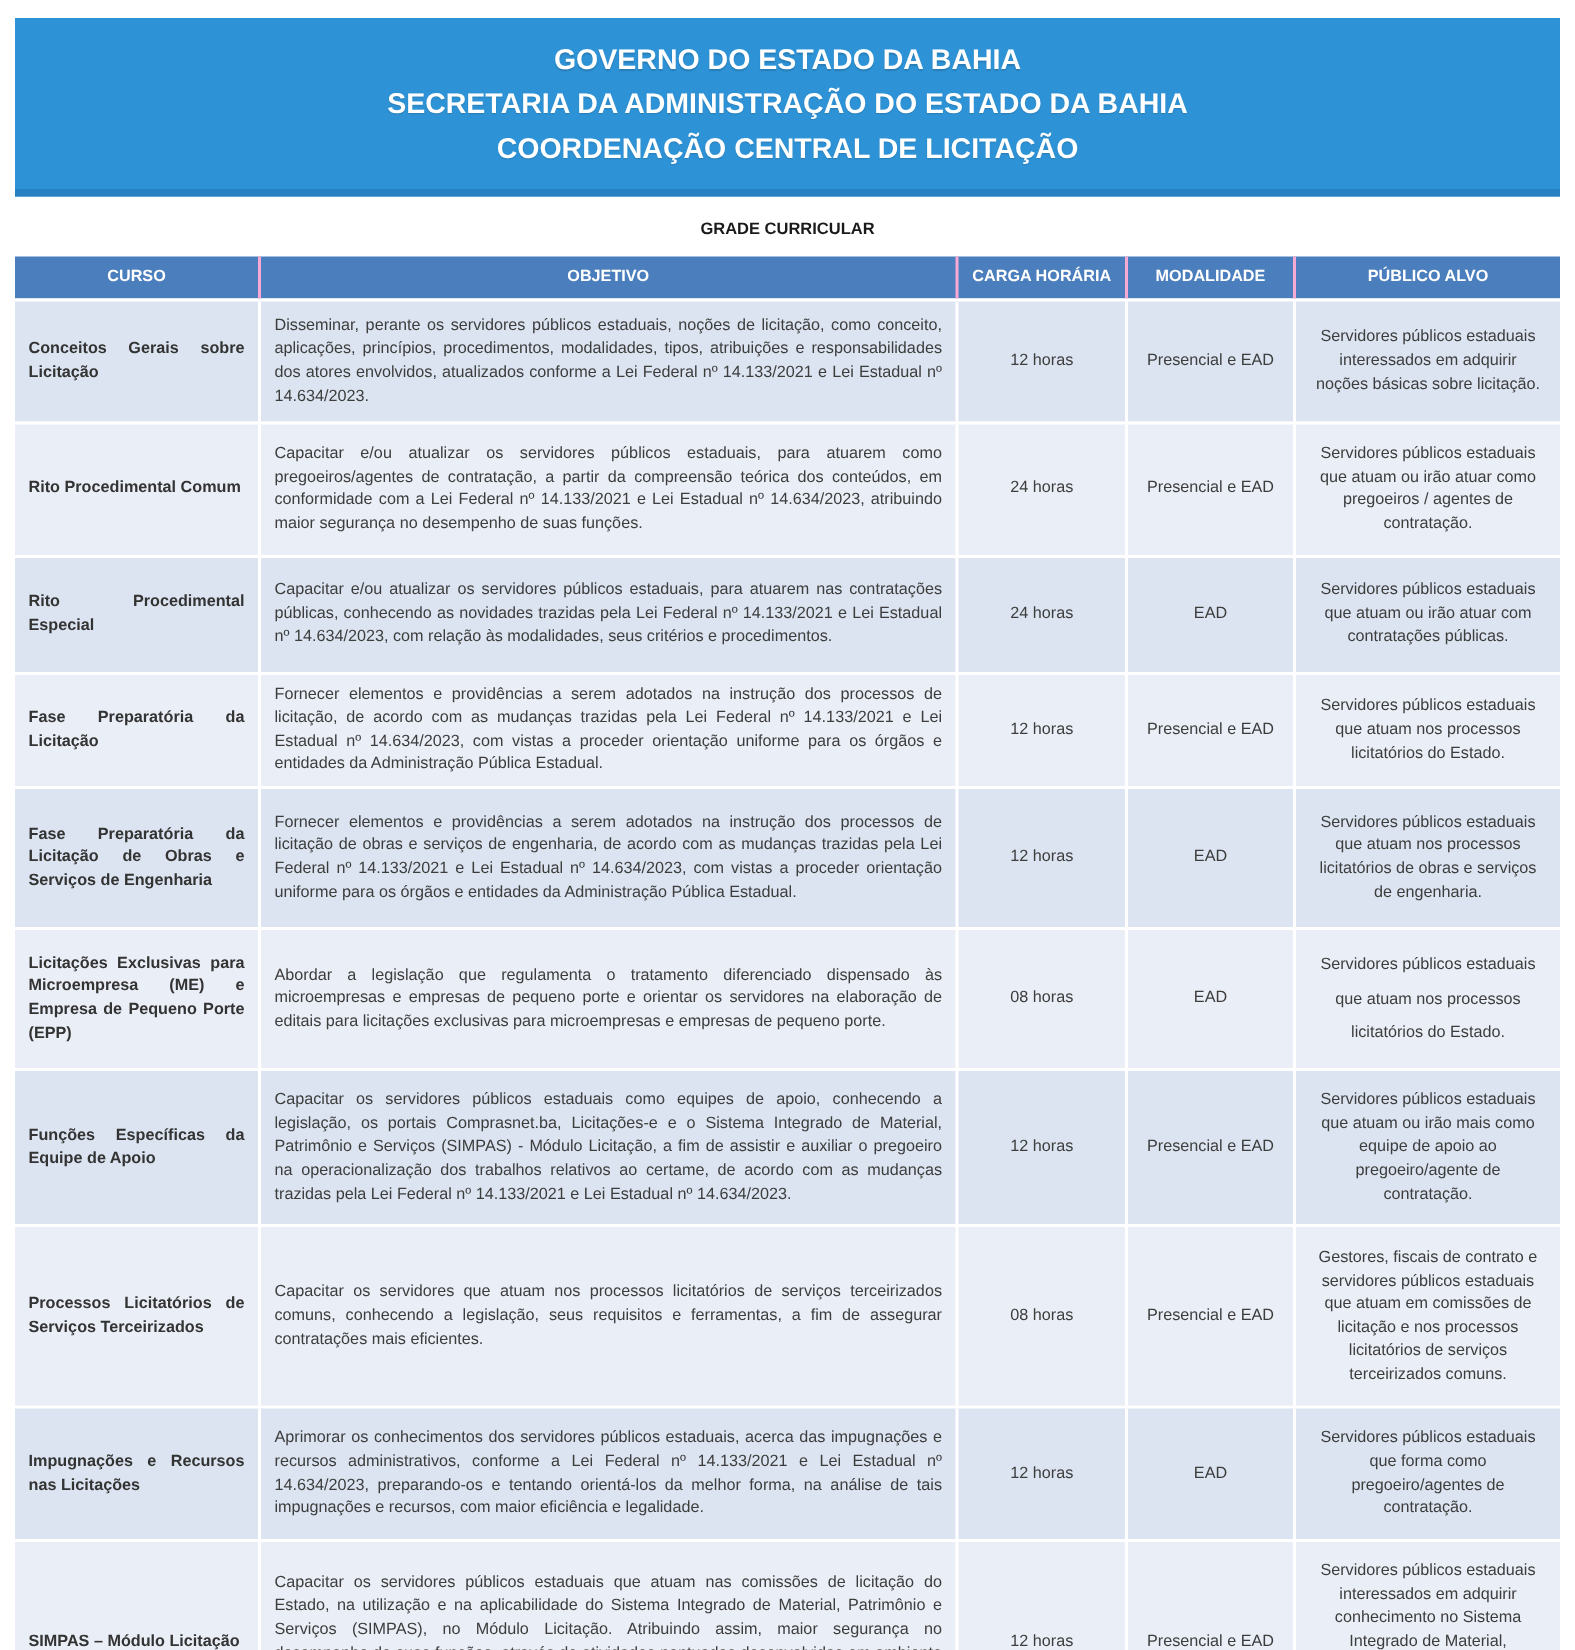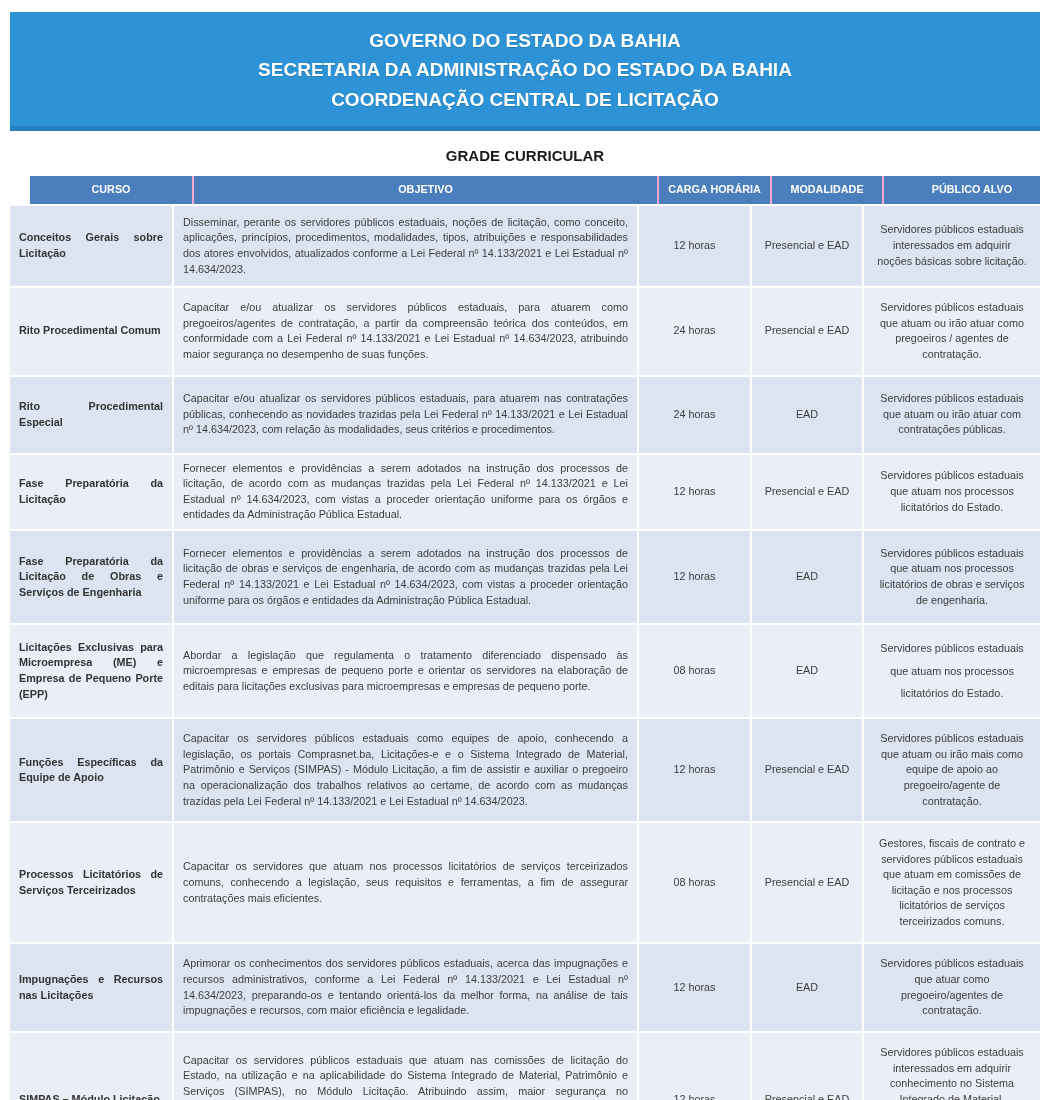--- a/index.html
+++ b/index.html
@@ -22,33 +22,33 @@
     font-weight:bold;
     font-size:19px;
     line-height:1.55;
     text-shadow:0 1px 1px rgba(0,0,0,0.15);
   }
 
   
   .doc-title {
     text-align:center;
     font-weight:bold;
-    font-size:15px;
+    font-size:11px;
     color:#1a1a1a;
     margin:16px 0 12px 0;
   }
 
   
   .grid-table { width:1030px; }
   .t-row {
     display:grid;
     grid-template-columns:162px 465px 113px 112px 178px;
     border-top:2px solid #ffffff;
   }
-  .t-row:first-child { border-top:none;margin-left:20px; }
+  .t-row:first-child { border-top:none; }
 
   .t-head {
     background:#4b7ebd;
     color:#ffffff;
     font-weight:bold;
     font-size:11px;
   }
   .t-head .cell {
     justify-content:center;
     text-align:center;
@@ -175,21 +175,21 @@
       <div class="cell carga-cell">08 horas</div>
       <div class="cell modalidade-cell">Presencial e EAD</div>
       <div class="cell publico-cell">Gestores, fiscais de contrato e servidores públicos estaduais que atuam em comissões de licitação e nos processos licitatórios de serviços terceirizados comuns.</div>
     </div>
 
     <div class="t-row body-row band-a r9">
       <div class="cell curso-cell">Impugnações e Recursos nas Licitações</div>
       <div class="cell objetivo-cell">Aprimorar os conhecimentos dos servidores públicos estaduais, acerca das impugnações e recursos administrativos, conforme a Lei Federal nº 14.133/2021 e Lei Estadual nº 14.634/2023, preparando-os e tentando orientá-los da melhor forma, na análise de tais impugnações e recursos, com maior eficiência e legalidade.</div>
       <div class="cell carga-cell">12 horas</div>
       <div class="cell modalidade-cell">EAD</div>
-      <div class="cell publico-cell">Servidores públicos estaduais que atuar como pregoeiro/agentes de contratação.</div>
+      <div class="cell publico-cell">Servidores públicos estaduais que forma como pregoeiro/agentes de contratação.</div>
     </div>
 
     <div class="t-row body-row band-b r10">
       <div class="cell curso-cell">SIMPAS – Módulo Licitação</div>
       <div class="cell objetivo-cell">Capacitar os servidores públicos estaduais que atuam nas comissões de licitação do Estado, na utilização e na aplicabilidade do Sistema Integrado de Material, Patrimônio e Serviços (SIMPAS), no Módulo Licitação. Atribuindo assim, maior segurança no desempenho de suas funções, através de atividades pontuadas desenvolvidas em ambiente virtual de aprendizagem, ou presencialmente, através de atividades desenvolvidas em laboratório.</div>
       <div class="cell carga-cell">12 horas</div>
       <div class="cell modalidade-cell">Presencial e EAD</div>
       <div class="cell publico-cell">Servidores públicos estaduais interessados em adquirir conhecimento no Sistema Integrado de Material, Patrimônio e Serviços (SIMPAS), no módulo de Licitação.</div>
     </div>
 

